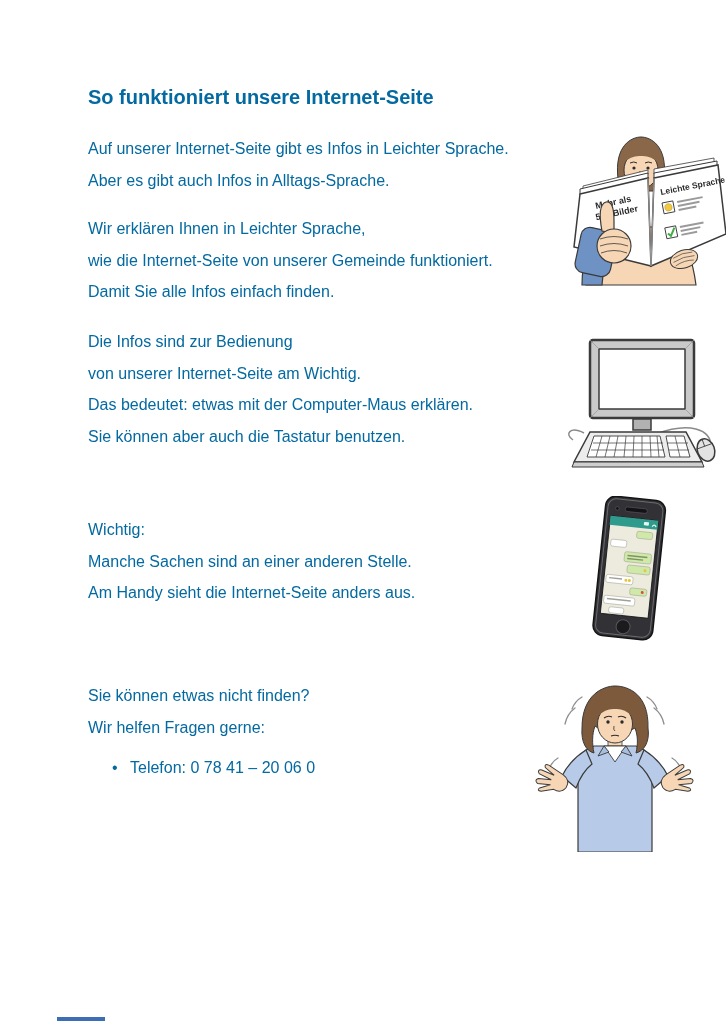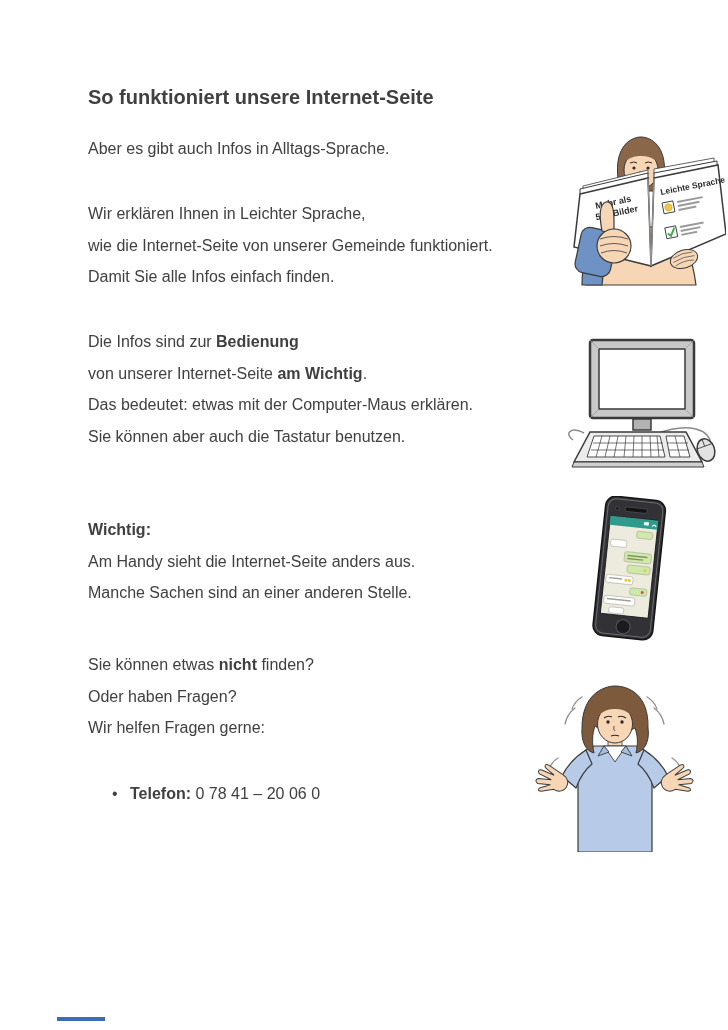--- a/index.html
+++ b/index.html
@@ -1,65 +1,65 @@
 <!DOCTYPE html>
 <html lang="de"><head>
 <meta charset="utf-8">
 <title>So funktioniert unsere Internet-Seite</title>
 <style>
   html,body{margin:0;padding:0;background:#fff;}
   .page{position:relative;width:728px;height:1030px;background:#fff;overflow:hidden;
-        font-family:"Liberation Sans","DejaVu Sans",sans-serif;color:#404040;}
+        font-family:"Liberation Sans","DejaVu Sans",sans-serif;color:#0369a1;}
   .title{position:absolute;left:88px;top:86px;margin:0;font-size:20px;font-weight:bold;}
   .txt{position:absolute;left:88px;width:480px;font-size:16px;line-height:31.6px;}
   .line{white-space:nowrap;}
-  .b{font-weight:bold;}
+  .b{font-weight:normal;}
   .bullets .line{padding-left:42px;position:relative;}
   .bullets .line::before{content:"•";position:absolute;left:24px;top:0;}
   .fig{position:absolute;margin:0;padding:0;}
   svg text{font-family:"Liberation Sans","DejaVu Sans",sans-serif;}
   .footer-mark{position:absolute;left:57px;top:1017px;width:48px;height:4px;background:#3d6db5;}
 </style>
 </head>
 <body>
 
 <div class="page">
 
   <h1 class="title">So funktioniert unsere Internet-Seite</h1>
 
   <section class="txt" style="top:133px">
+      <div class="line"><span>Auf unserer Internet-Seite gibt es Infos in Leichter Sprache.</span></div>
       <div class="line"><span>Aber es gibt auch Infos in Alltags-Sprache.</span></div>
     </section>
 
-  <section class="txt" style="top:198px">
+  <section class="txt" style="top:213px">
       <div class="line"><span>Wir erklären Ihnen in Leichter Sprache,</span></div>
       <div class="line"><span>wie die Internet-Seite von unserer Gemeinde funktioniert.</span></div>
       <div class="line"><span>Damit Sie alle Infos einfach finden.</span></div>
     </section>
 
   <section class="txt" style="top:326px">
       <div class="line"><span>Die Infos sind zur </span><span class="b">Bedienung</span></div>
       <div class="line"><span>von unserer Internet-Seite </span><span class="b">am Wichtig</span><span>.</span></div>
       <div class="line"><span>Das bedeutet: etwas mit der Computer-Maus erklären.</span></div>
       <div class="line"><span>Sie können aber auch die Tastatur benutzen.</span></div>
     </section>
 
   <section class="txt" style="top:514px">
       <div class="line"><span class="b">Wichtig:</span></div>
+      <div class="line"><span>Manche Sachen sind an einer anderen Stelle.</span></div>
       <div class="line"><span>Am Handy sieht die Internet-Seite anders aus.</span></div>
-      <div class="line"><span>Manche Sachen sind an einer anderen Stelle.</span></div>
-    </section>
-
-  <section class="txt" style="top:649px">
+    </section>
+
+  <section class="txt" style="top:680px">
       <div class="line"><span>Sie können etwas </span><span class="b">nicht</span><span> finden?</span></div>
-      <div class="line"><span>Oder haben Fragen?</span></div>
       <div class="line"><span>Wir helfen Fragen gerne:</span></div>
     </section>
 
-  <section class="txt bullets" style="top:778px">
+  <section class="txt bullets" style="top:752px">
       <div class="line"><span class="b">Telefon:</span><span> 0 78 41 – 20 06 0</span></div>
     </section>
 
   <figure class="fig" style="left:556px;top:133px">
     <svg viewBox="0 0 170 162" width="170" height="162">
 
       <path d="M30,152 Q34,108 58,94 L112,94 Q134,106 140,152 Z" fill="#f6d6b4" stroke="#3a3a3a" stroke-width="1.2"></path>
       <path d="M26,152 Q26,110 52,96 L70,102 Q48,118 46,152 Z" fill="#6e92c4" stroke="#3a3a3a" stroke-width="1.2"></path>
 
       <g>

